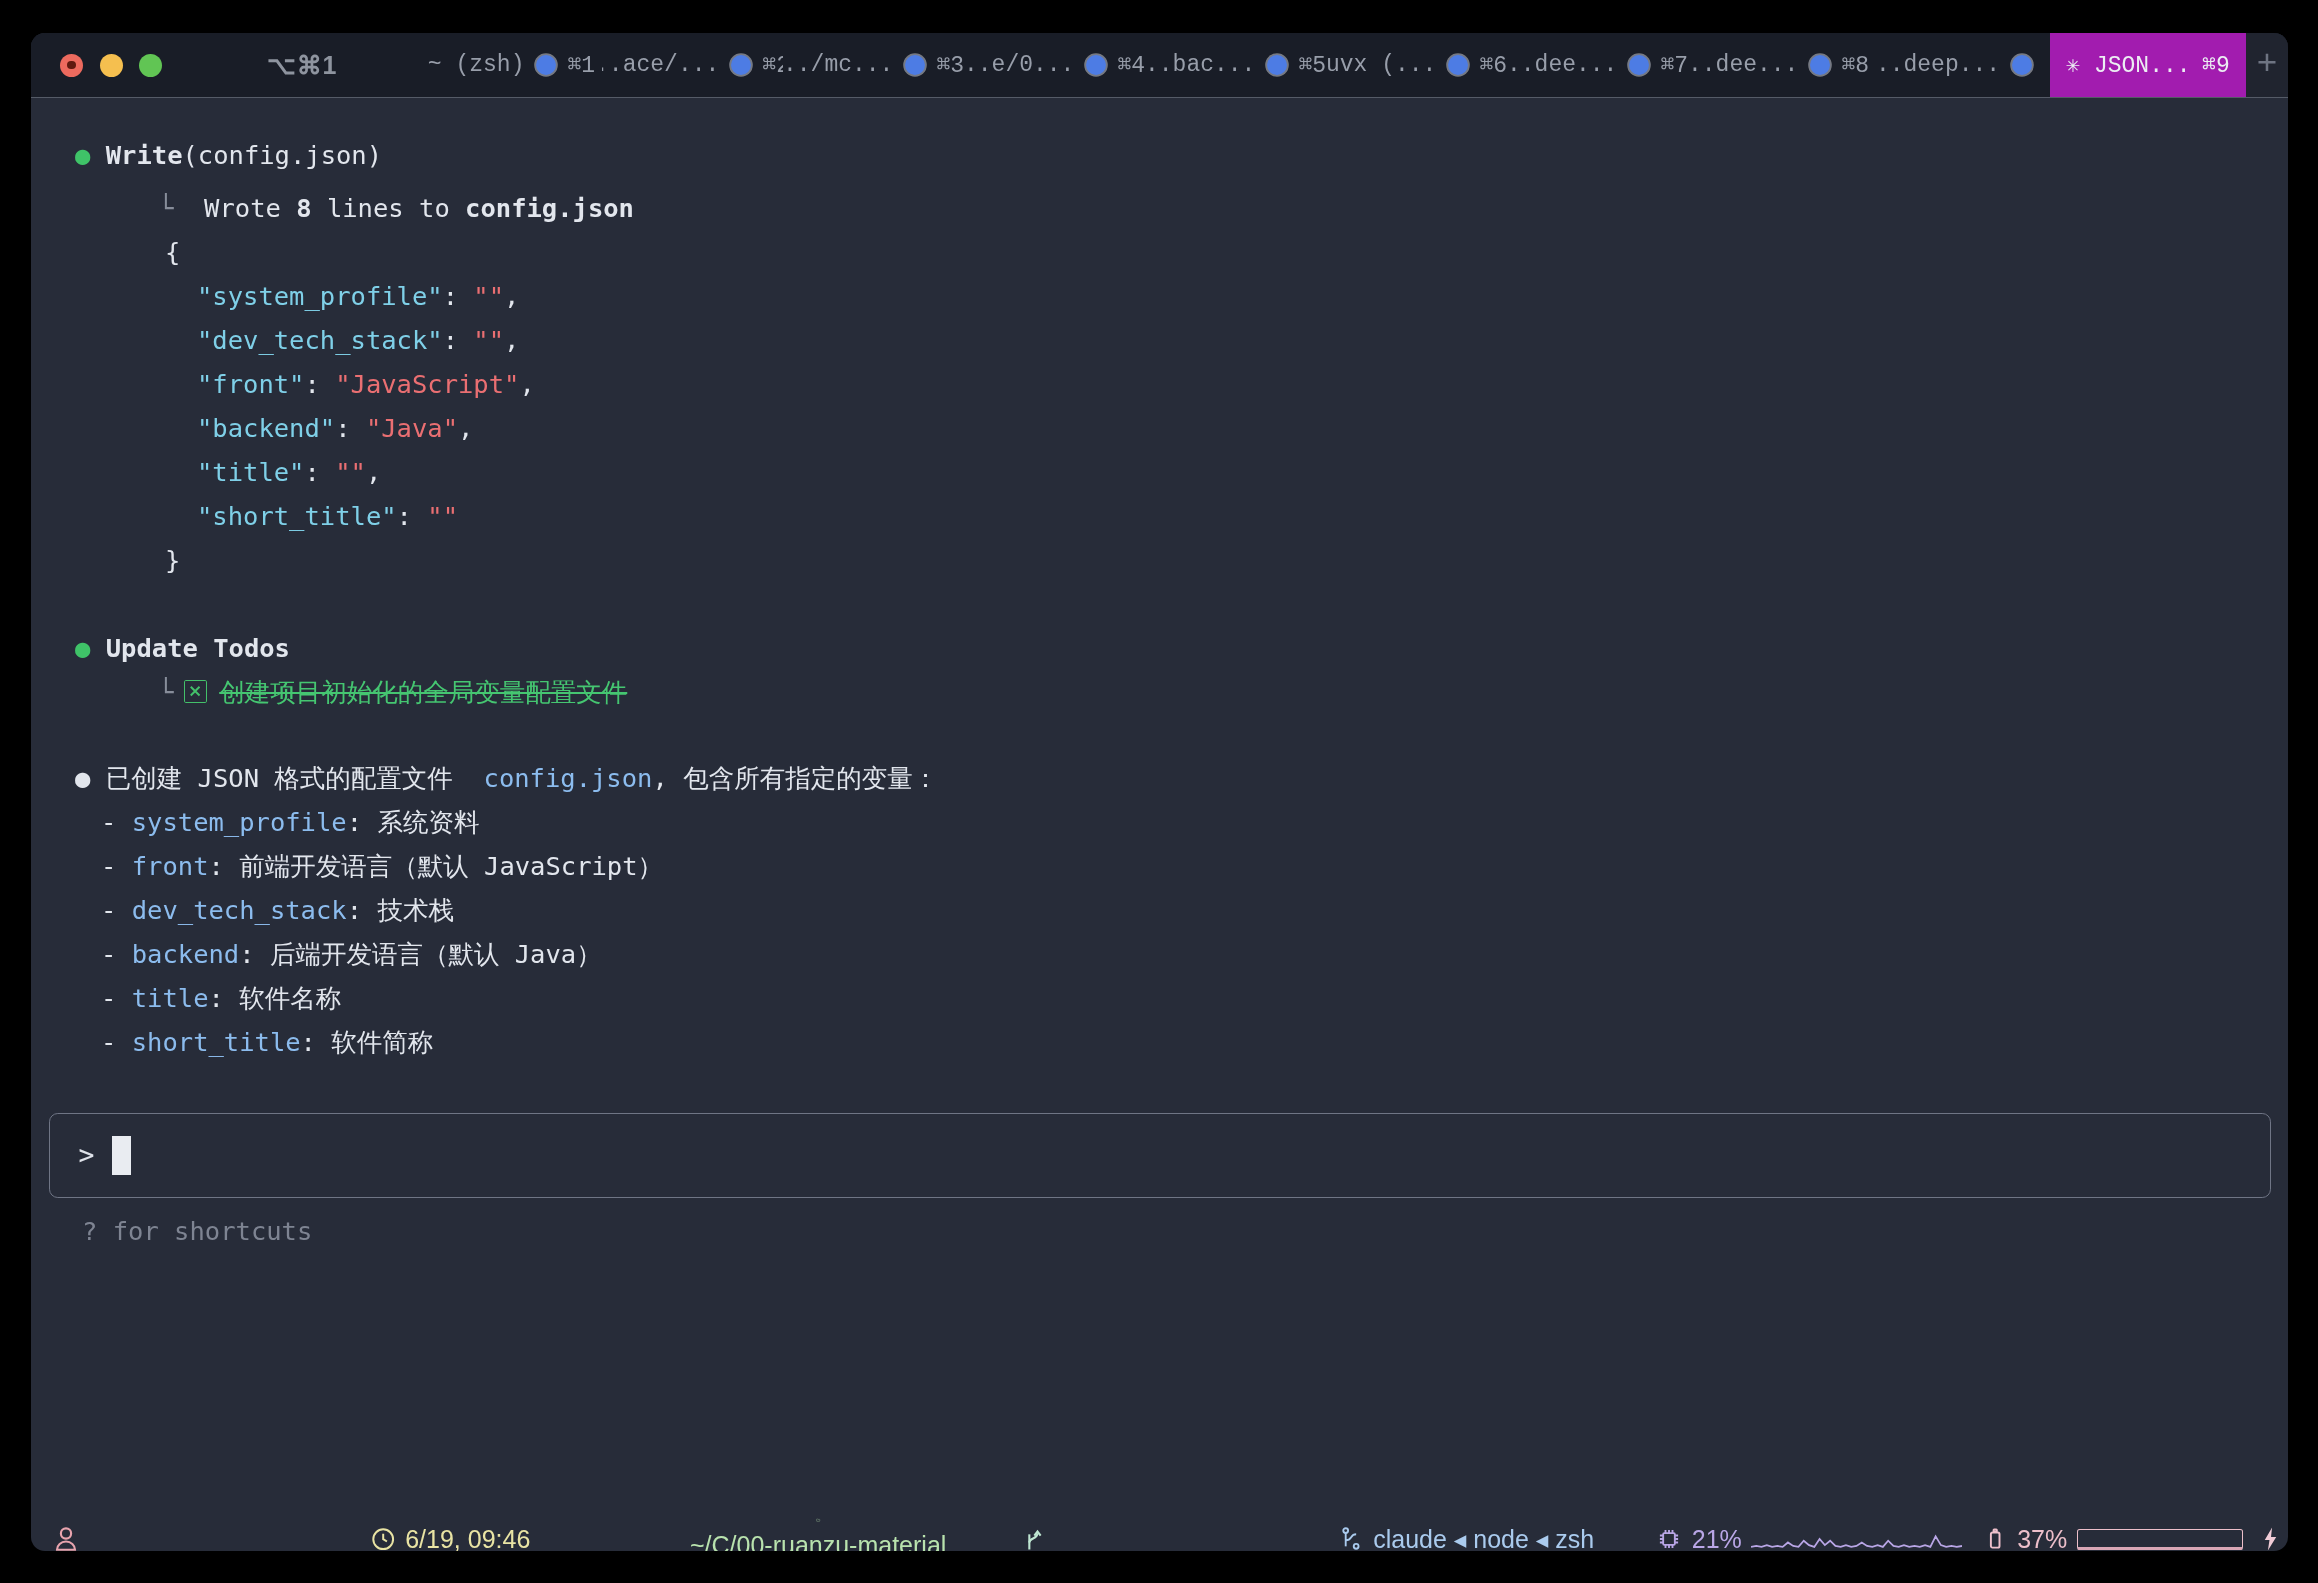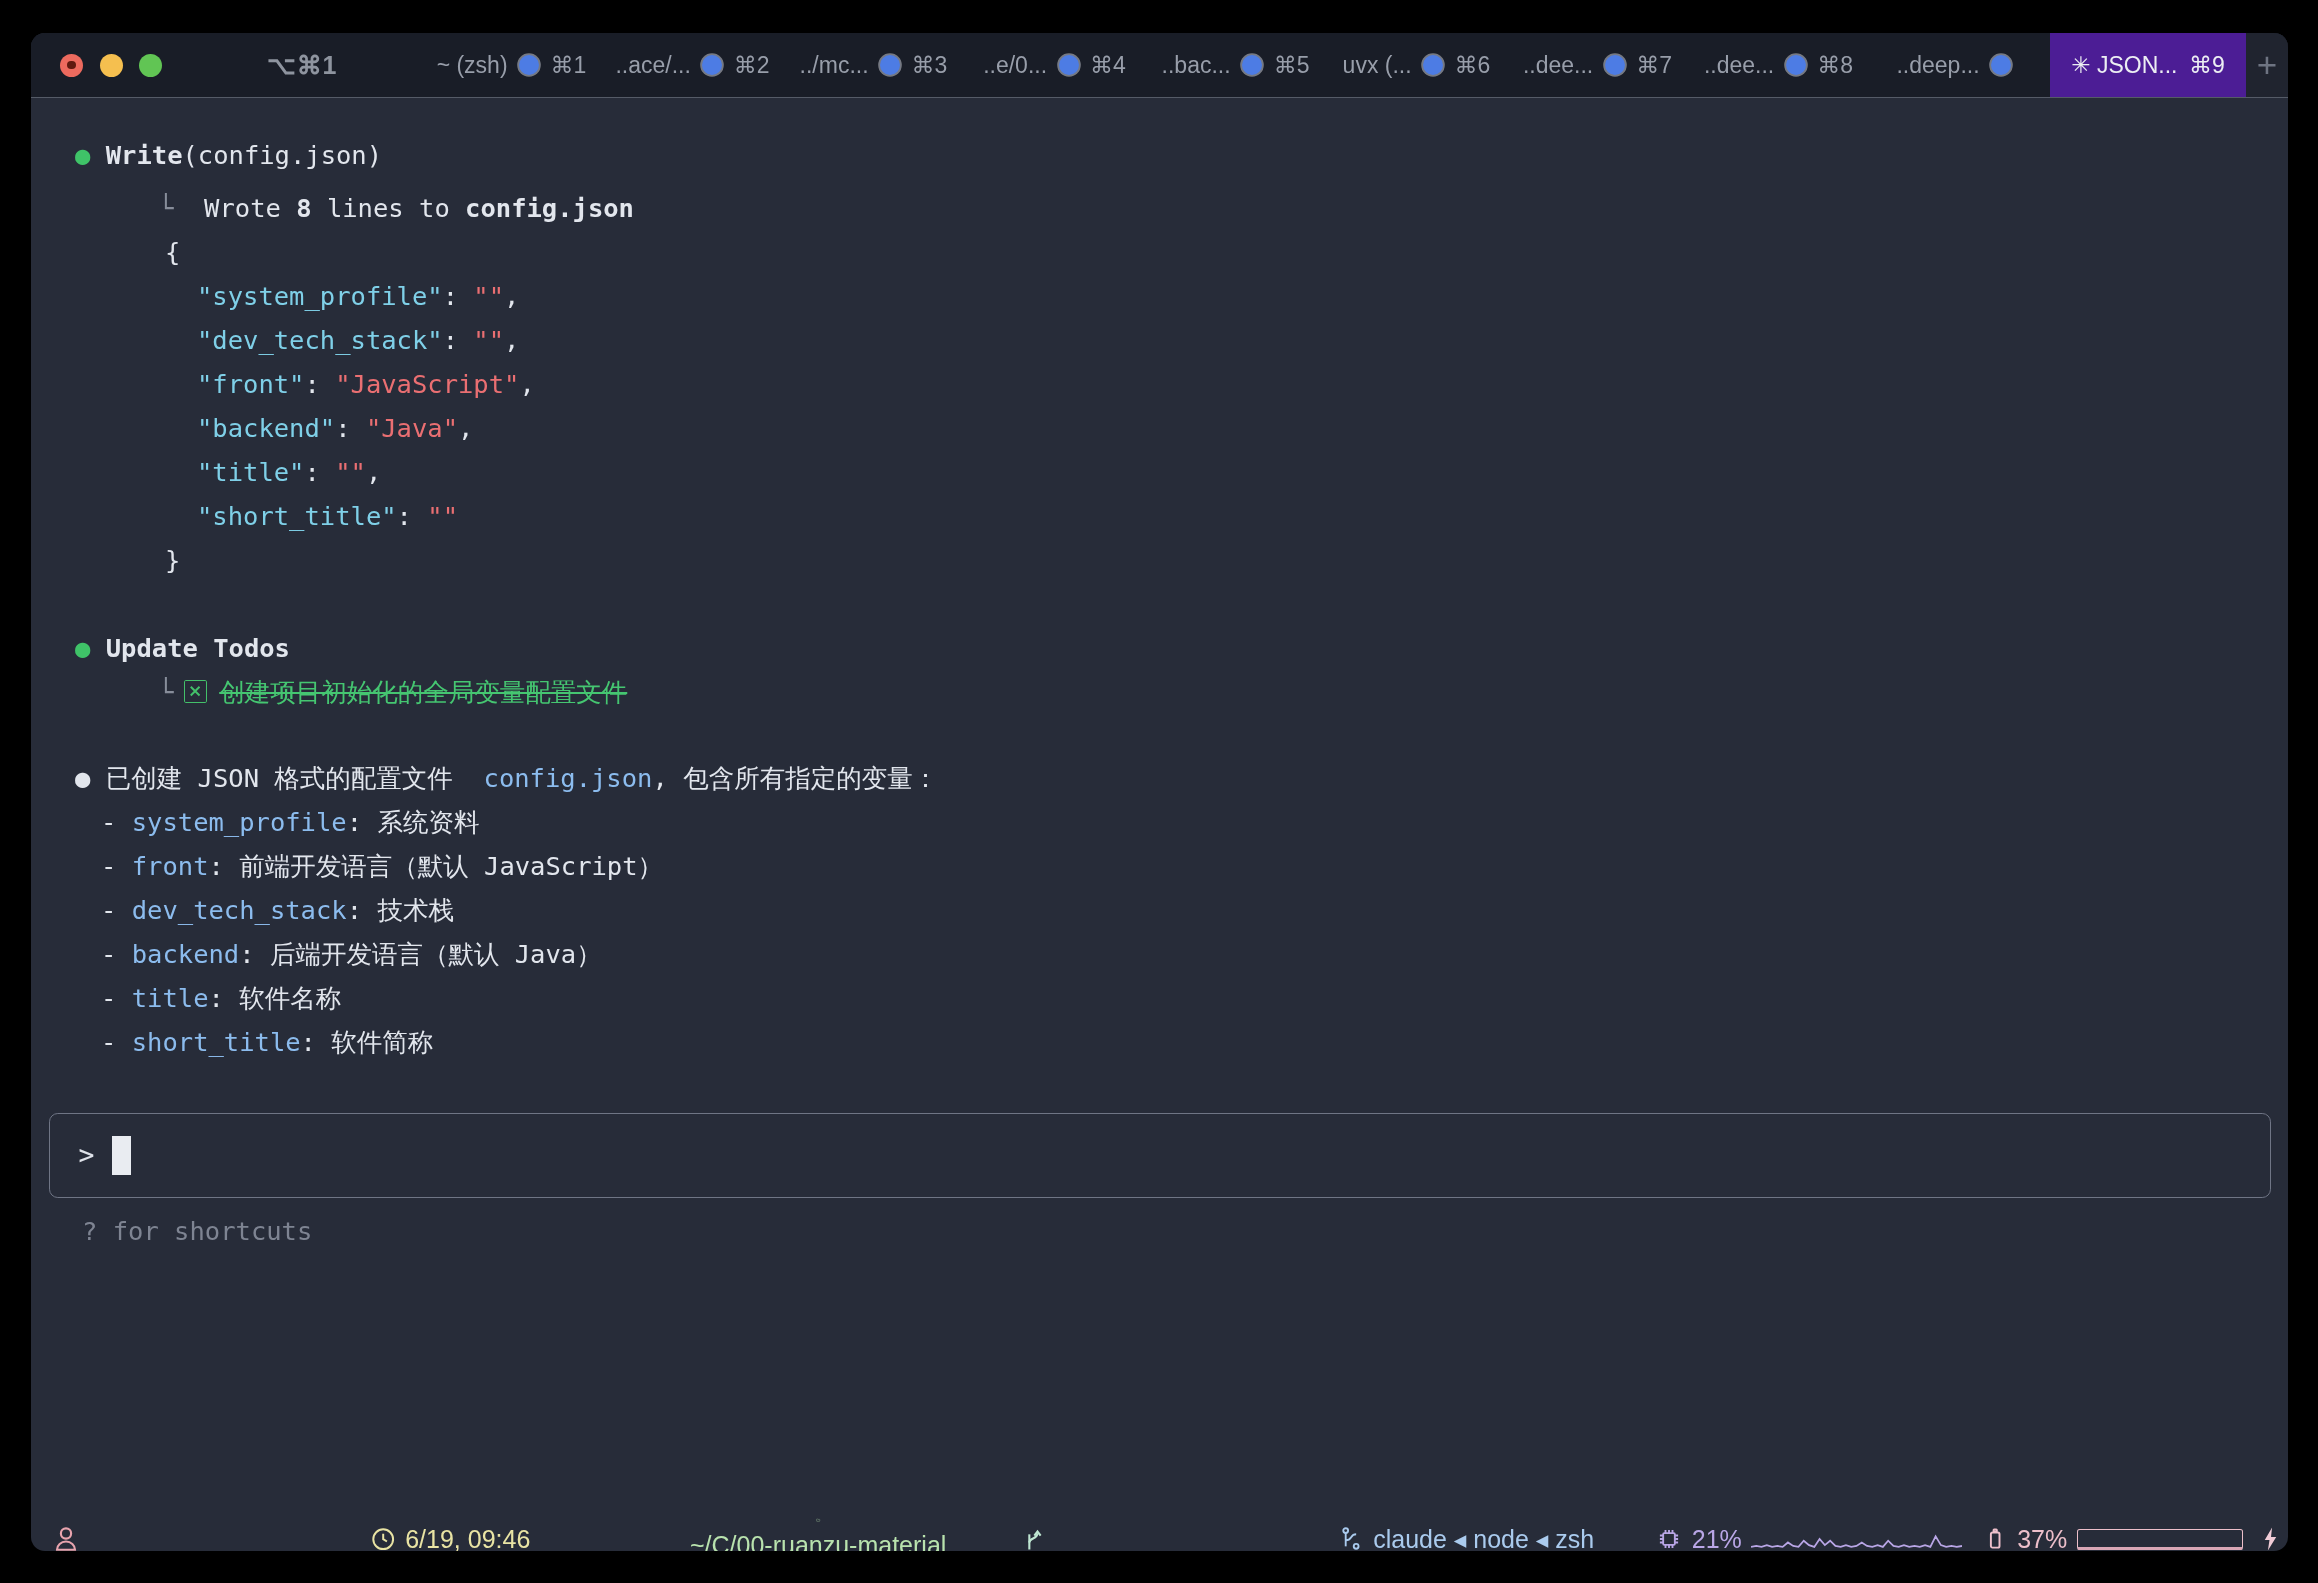--- a/index.html
+++ b/index.html
@@ -20,24 +20,24 @@
     display:flex; align-items:stretch;
     font-family:"Liberation Sans", sans-serif;
   }
   .traffic-zone { flex:0 0 236px; display:flex; align-items:center; padding-left:29px; gap:16.7px; }
   .light { width:23px; height:23px; border-radius:50%; position:relative; }
   .light.red { background:#ec6a5e; }
   .light.yellow { background:#f5bf4f; }
   .light.green { background:#61c554; }
   .light.red .red-dot { position:absolute; left:7px; top:7px; width:8.8px; height:8.8px; border-radius:50%; background:#5f1a10; }
   .win-shortcut { flex:0 0 154px; display:flex; align-items:center; color:#8e949f; font-size:25px; font-weight:bold; letter-spacing:0.9px; }
-  .tabs { flex:1; display:flex; }
+  .tabs { flex:1; display:flex;font-family:Liberation Mono, monospace; }
   .tab { flex:1; display:flex; align-items:center; justify-content:center; gap:11.5px; color:#989eaa; font-size:23px; white-space:nowrap; overflow:hidden; }
   .tab .activity-dot { width:20px; height:20px; border-radius:50%; background:#4d7ce4; box-shadow:0 0 0 1.8px rgba(230,235,245,.45); flex:0 0 20px; }
-  .tab.active { flex:0 0 196px; background:#4c1d95; color:#eceef3; }
+  .tab.active { flex:0 0 196px; background:#a21caf; color:#eceef3; }
   .newtab-cell { flex:0 0 42px; background:#20242f; display:flex; align-items:center; justify-content:center; color:#6e7482; font-size:35px; font-weight:300; }
 
   
   .content { flex:1; position:relative; padding-top:35px; color:#e2e6ed; font-size:25.5px; line-height:44px; }
   .line { white-space:pre; }
   .ind-base { padding-left:44px; }
   .ind-conn { padding-left:91px;margin-left:36px; }
   .ind-brace { padding-left:134px; }
   .ind-entry { padding-left:166px; }
   .ind-item { padding-left:70px; }

